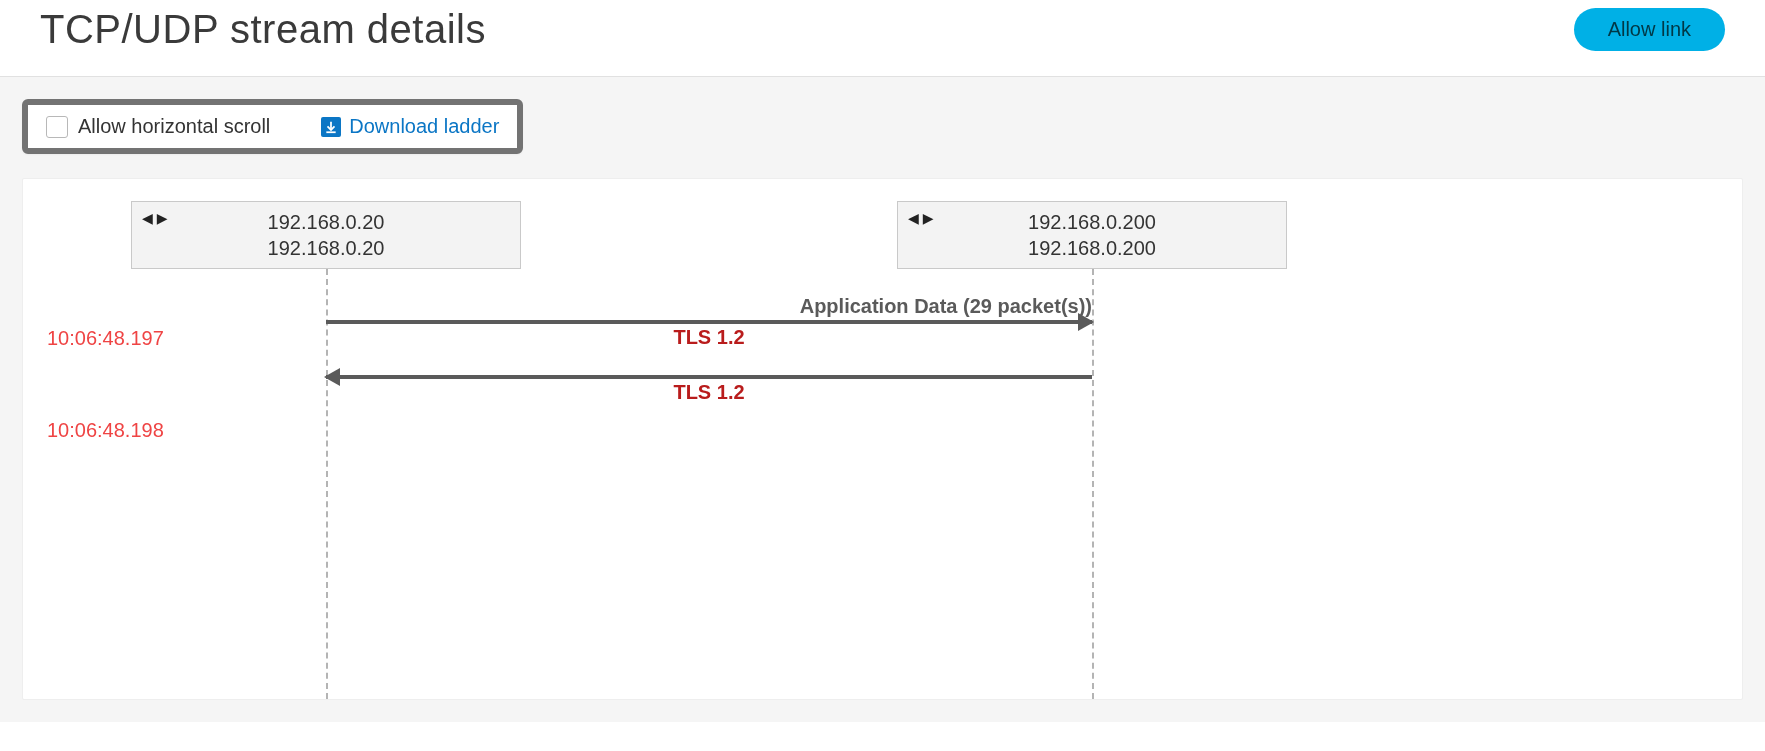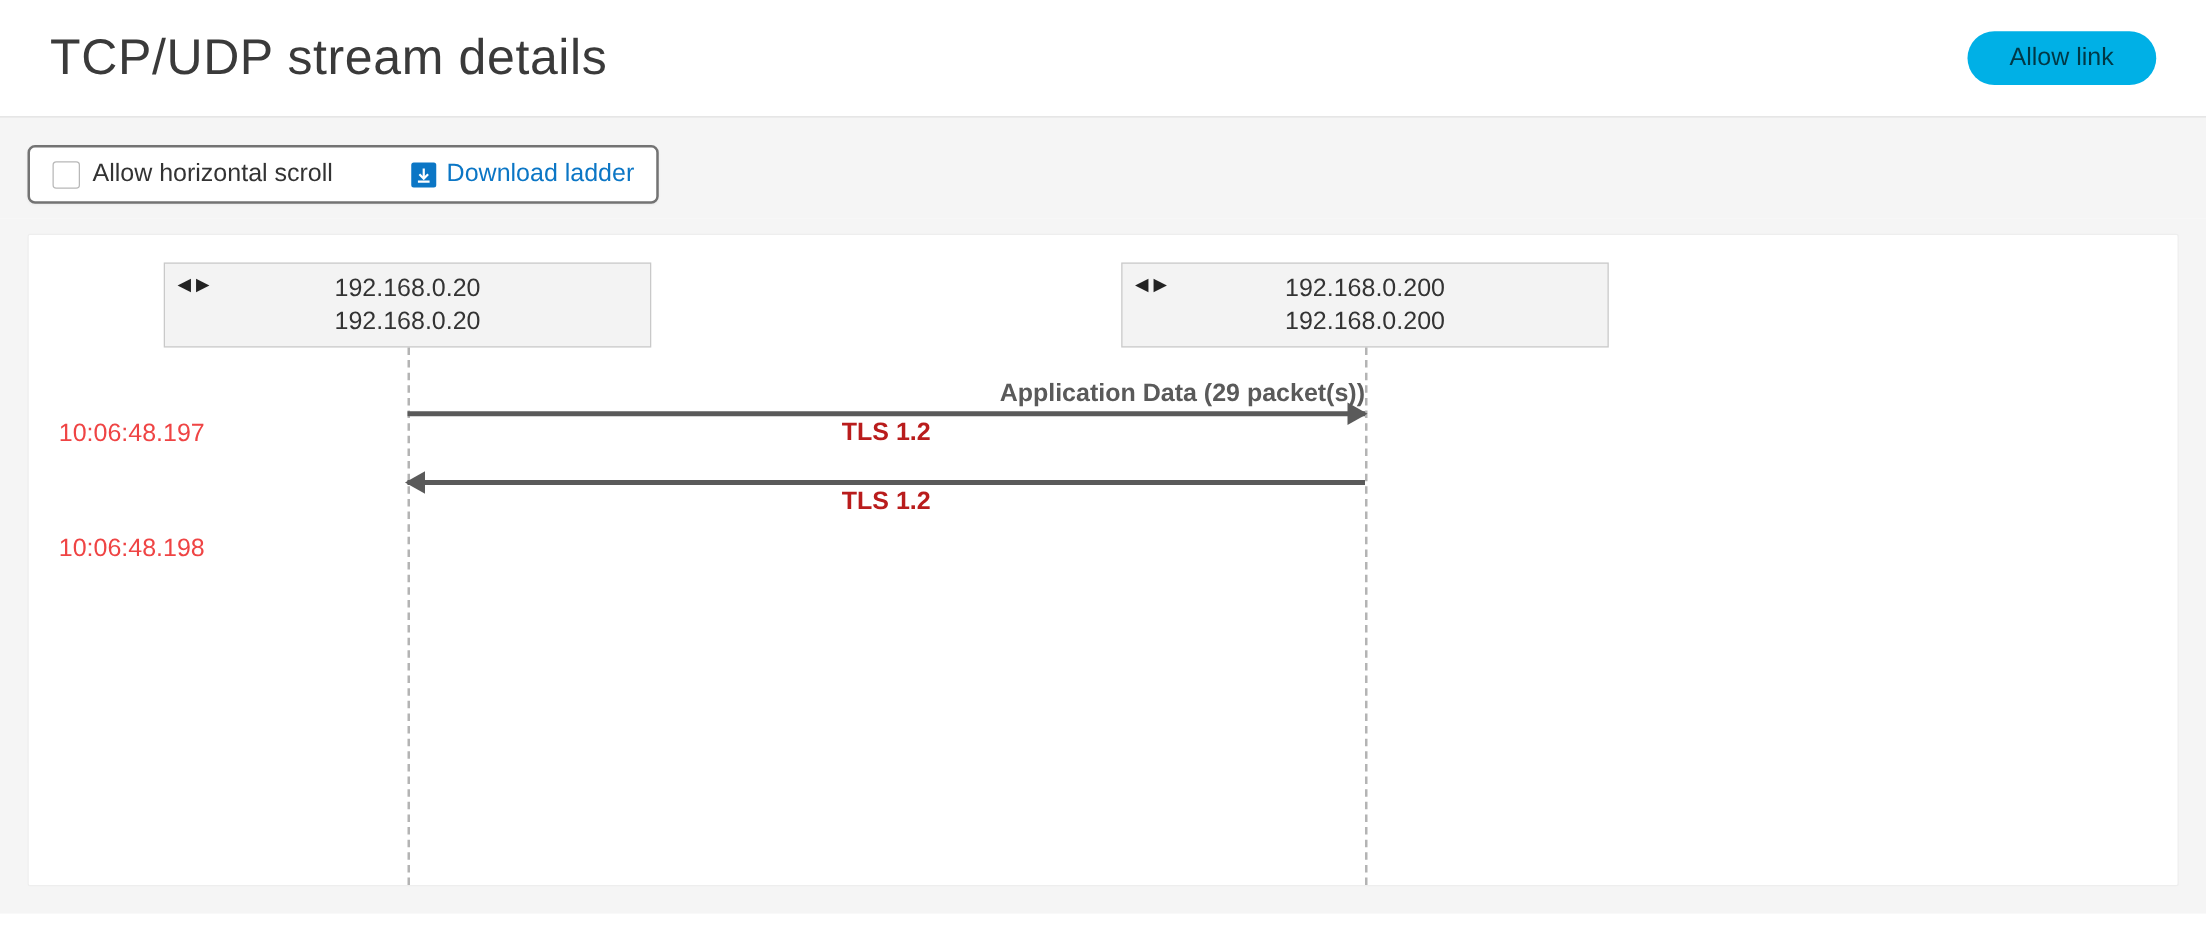--- a/index.html
+++ b/index.html
@@ -1,36 +1,36 @@
 <!DOCTYPE html>
 <html><head>
 <meta charset="utf-8">
 <style>
   * { box-sizing: border-box; }
   html, body { margin:0; padding:0; font-family: Arial, Helvetica, sans-serif; color:#333; background:#fff; }
   body { width:1765px; }
 
   .header {
     display:flex; align-items:center; justify-content:space-between;
-    padding:24px 40px 24px 40px;
+    padding:7px 40px 24px 40px;
   }
   .page-title {
     font-size:40px; font-weight:300; color:#3a3a3a; letter-spacing:0.5px;
   }
   .copy-link-btn {
     background:#00b0e6; color:#003846; font-size:20px;
     border:none; border-radius:24px; padding:10px 34px; cursor:pointer;
   }
 
   .toolbar-wrap {
     background:#f5f5f5; border-top:1px solid #e1e1e1; padding:22px 22px 12px 22px;
   }
   .toolbar {
-    display:inline-flex; align-items:center; gap:16px;
-    background:#fff; border:2px solid #737373; border-radius:6px;
+    display:inline-flex; align-items:center; gap:4px;
+    background:#fff; border:6px solid #737373; border-radius:6px;
     padding:10px 18px;
     box-shadow:0 1px 2px rgba(0,0,0,0.04);
   }
   .chk-wrap { display:flex; align-items:center; gap:10px; cursor:pointer; }
   .chk {
     width:22px; height:22px; border:1px solid #b8b8b8; border-radius:3px; background:#fff;
   }
   .chk-label { font-size:20px; color:#333; }
   .dl-link {
     display:flex; align-items:center; gap:8px; color:#0b76c5; font-size:20px; cursor:pointer;padding-left:47px;

